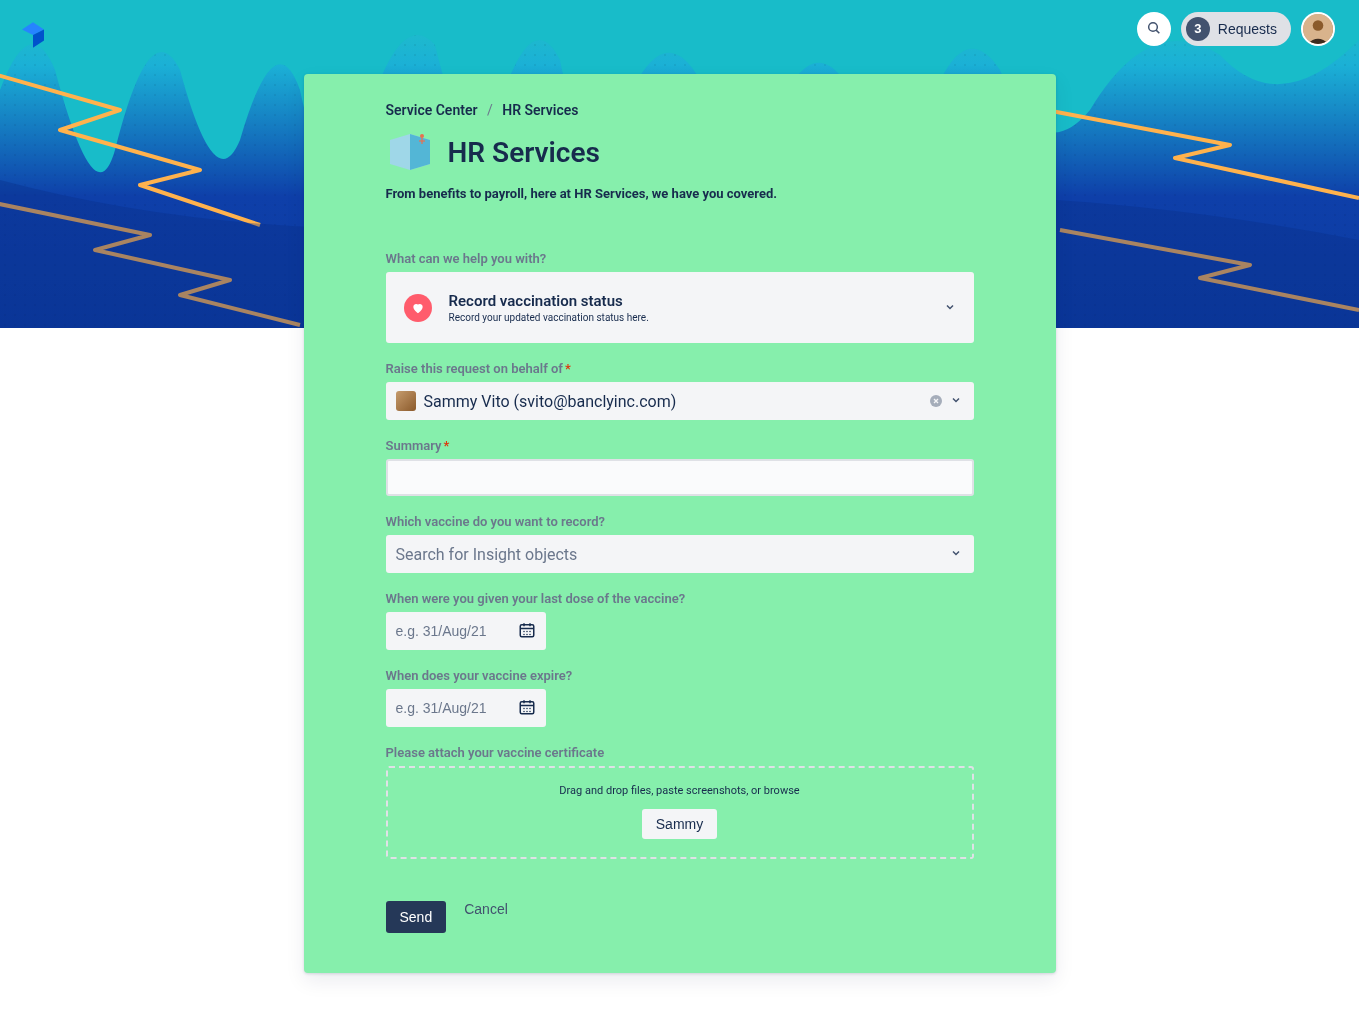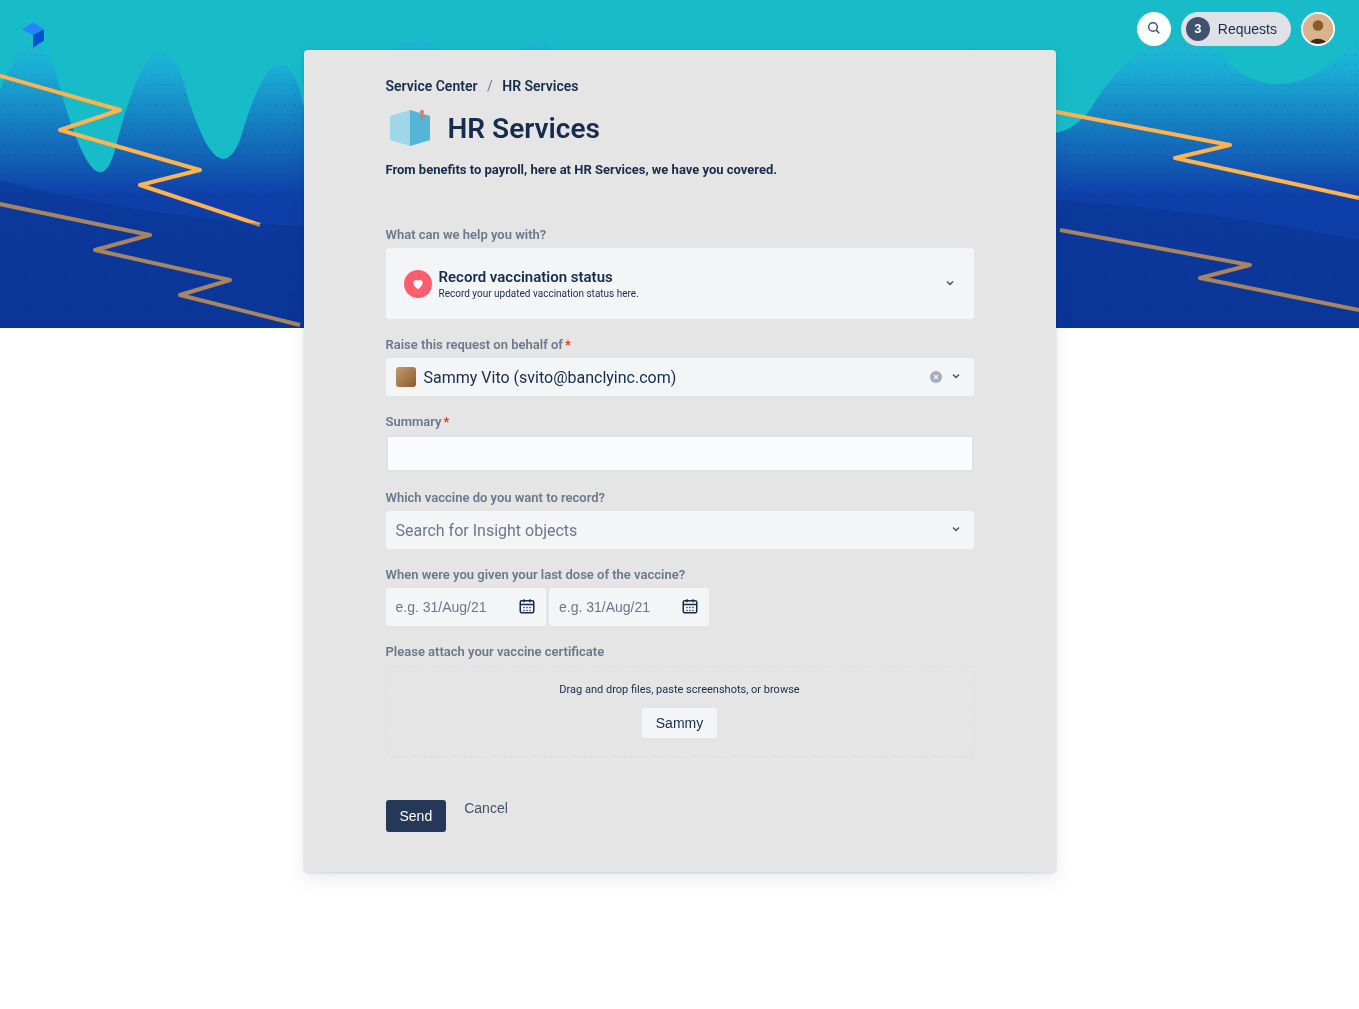--- a/index.html
+++ b/index.html
@@ -70,22 +70,22 @@
 
 .logo {
   position:absolute; top:22px; left:22px; z-index:5;
 }
 
 
 .card {
   position: relative;
   z-index: 2;
   width: 752px;
-  margin: 50px auto 60px auto;
-  background: #e5e5e5;
+  margin: 74px auto 60px auto;
+  background: #86efac;
   border-radius: 4px;
   box-shadow: 0 1px 3px rgba(9,30,66,.15), 0 8px 20px rgba(9,30,66,.08);
   padding: 28px 82px 40px 82px;
 }
 
 .breadcrumb { font-size:14px; font-weight:600; color:#172B4D; margin-bottom:10px;}
 .breadcrumb a { color:#172B4D; text-decoration:none; }
 .breadcrumb .sep { color:#6B778C; font-weight:400; padding:0 6px;}
 
 .title-row { display:flex; align-items:center; gap:14px; margin:8px 0 10px 0;}
@@ -100,21 +100,21 @@
 .section-label {
   font-size:13px; font-weight:600; color:#6B778C;
   margin: 18px 0 6px 0;
 }
 .section-label .req { color:#DE350B; margin-left:2px; }
 
 
 .request-type {
   background:#F4F5F7; border-radius:3px;
   padding:20px 40px 20px 18px;
-  display:flex; align-items:flex-start; gap:7px;
+  display:flex; align-items:flex-start; gap:17px;
   position:relative; cursor:pointer;
 }
 .request-type .rt-icon{
   width:28px;height:28px;border-radius:50%;
   background:#FF5C6C; flex:0 0 28px;
   display:flex;align-items:center;justify-content:center;
   margin-top:2px;
 }
 .request-type .rt-title{font-weight:600; color:#172B4D; font-size:15px; margin-bottom:2px;}
 .request-type .rt-desc{color:#172B4D; font-size:10px;}
@@ -326,20 +326,21 @@
             <circle cx="16" cy="14" r="1"></circle>
             <circle cx="8" cy="18" r="1"></circle>
             <circle cx="12" cy="18" r="1"></circle>
             <circle cx="16" cy="18" r="1"></circle>
           </svg>
       </span>
     </div>
   </div>
 
   
+  <div class="section-label">When does your vaccine expire?</div>
   <div class="date-wrap">
     <div class="date-input">
       <input type="text" placeholder="e.g. 31/Aug/21" style="">
       <span class="cal-icon">
         <svg width="18" height="18" viewBox="0 0 24 24" fill="currentColor">
             <rect x="3" y="5" width="18" height="16" rx="2" fill="none" stroke="currentColor" stroke-width="2"></rect>
             <line x1="3" y1="10" x2="21" y2="10" stroke="currentColor" stroke-width="2"></line>
             <line x1="8" y1="3" x2="8" y2="7" stroke="currentColor" stroke-width="2"></line>
             <line x1="16" y1="3" x2="16" y2="7" stroke="currentColor" stroke-width="2"></line>
             <circle cx="8" cy="14" r="1"></circle>

